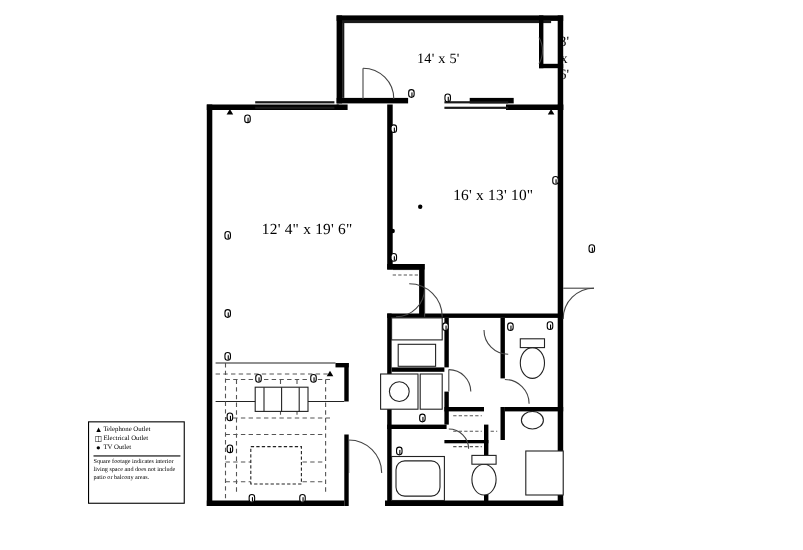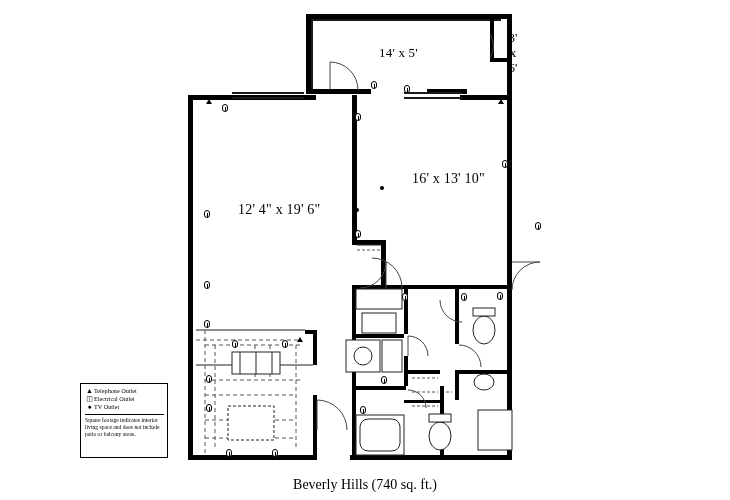--- a/index.html
+++ b/index.html
@@ -305,15 +305,14 @@
       <span class="legend-gly">◫</span>
       <span>Electrical Outlet</span>
     </div>
     <div class="legend-row">
       <span class="legend-gly">●</span>
       <span>TV Outlet</span>
     </div>
     <div id="legend-note">Square footage indicates interior living space and does not include patio or balcony areas.</div>
   </div>
 
-  <div class="caption" style="top:477px;">Beverly Hills (740 sq. ft.)</div>
 
 </div>
 
 </body></html>

